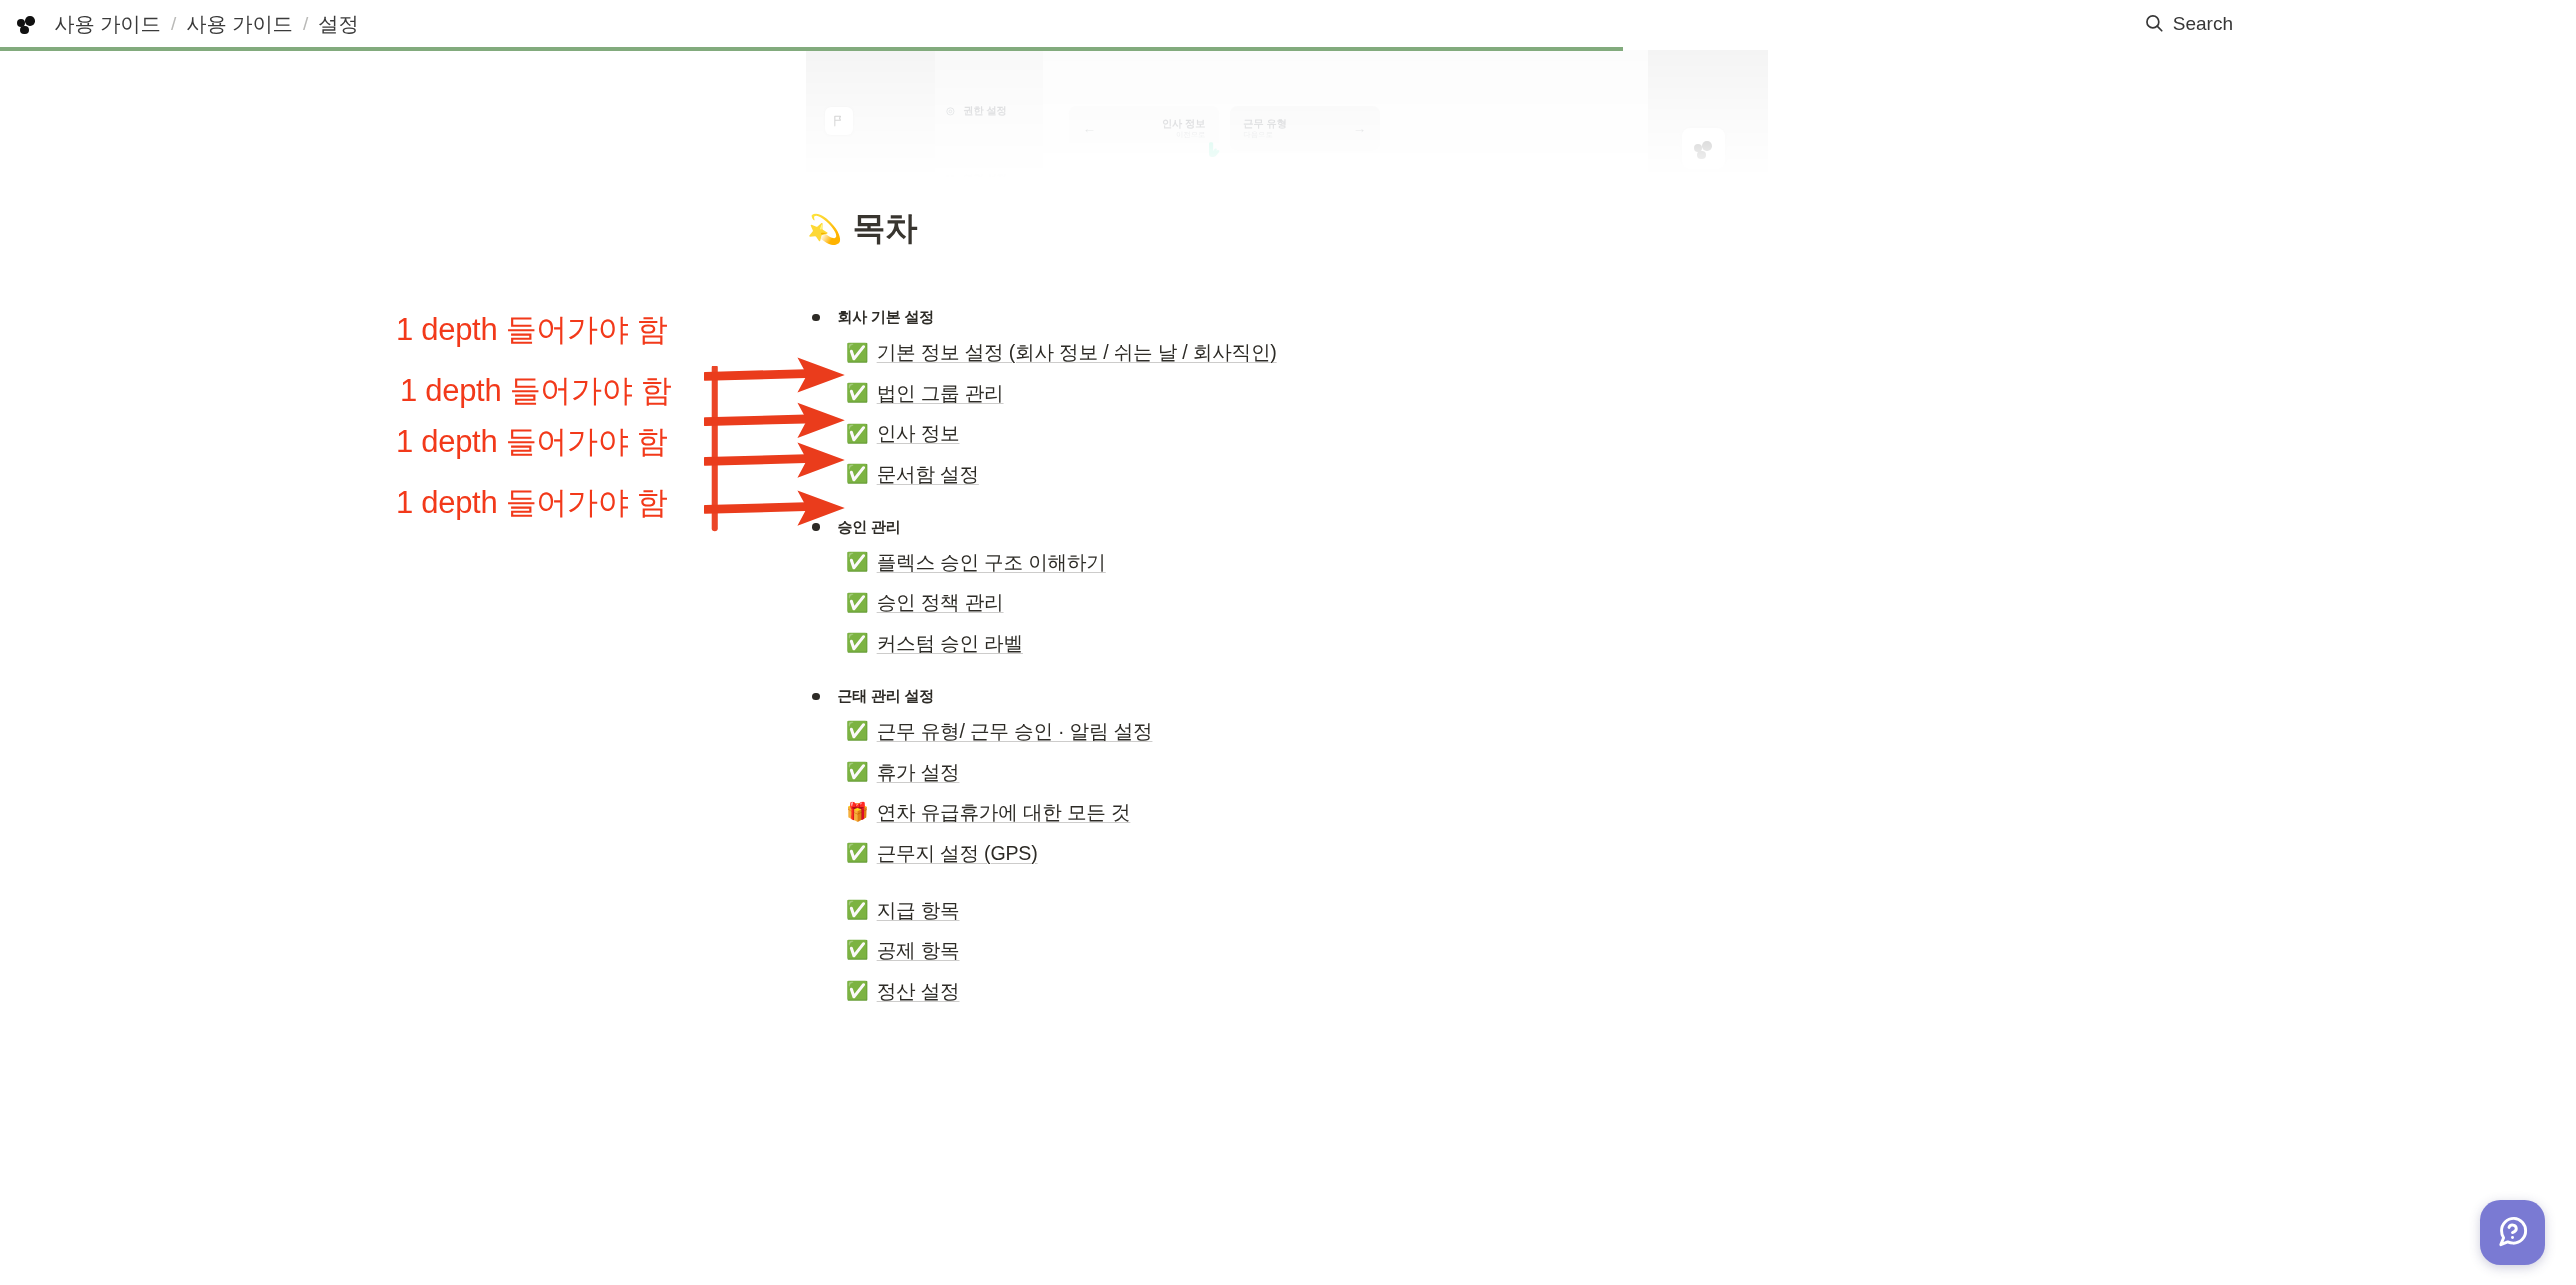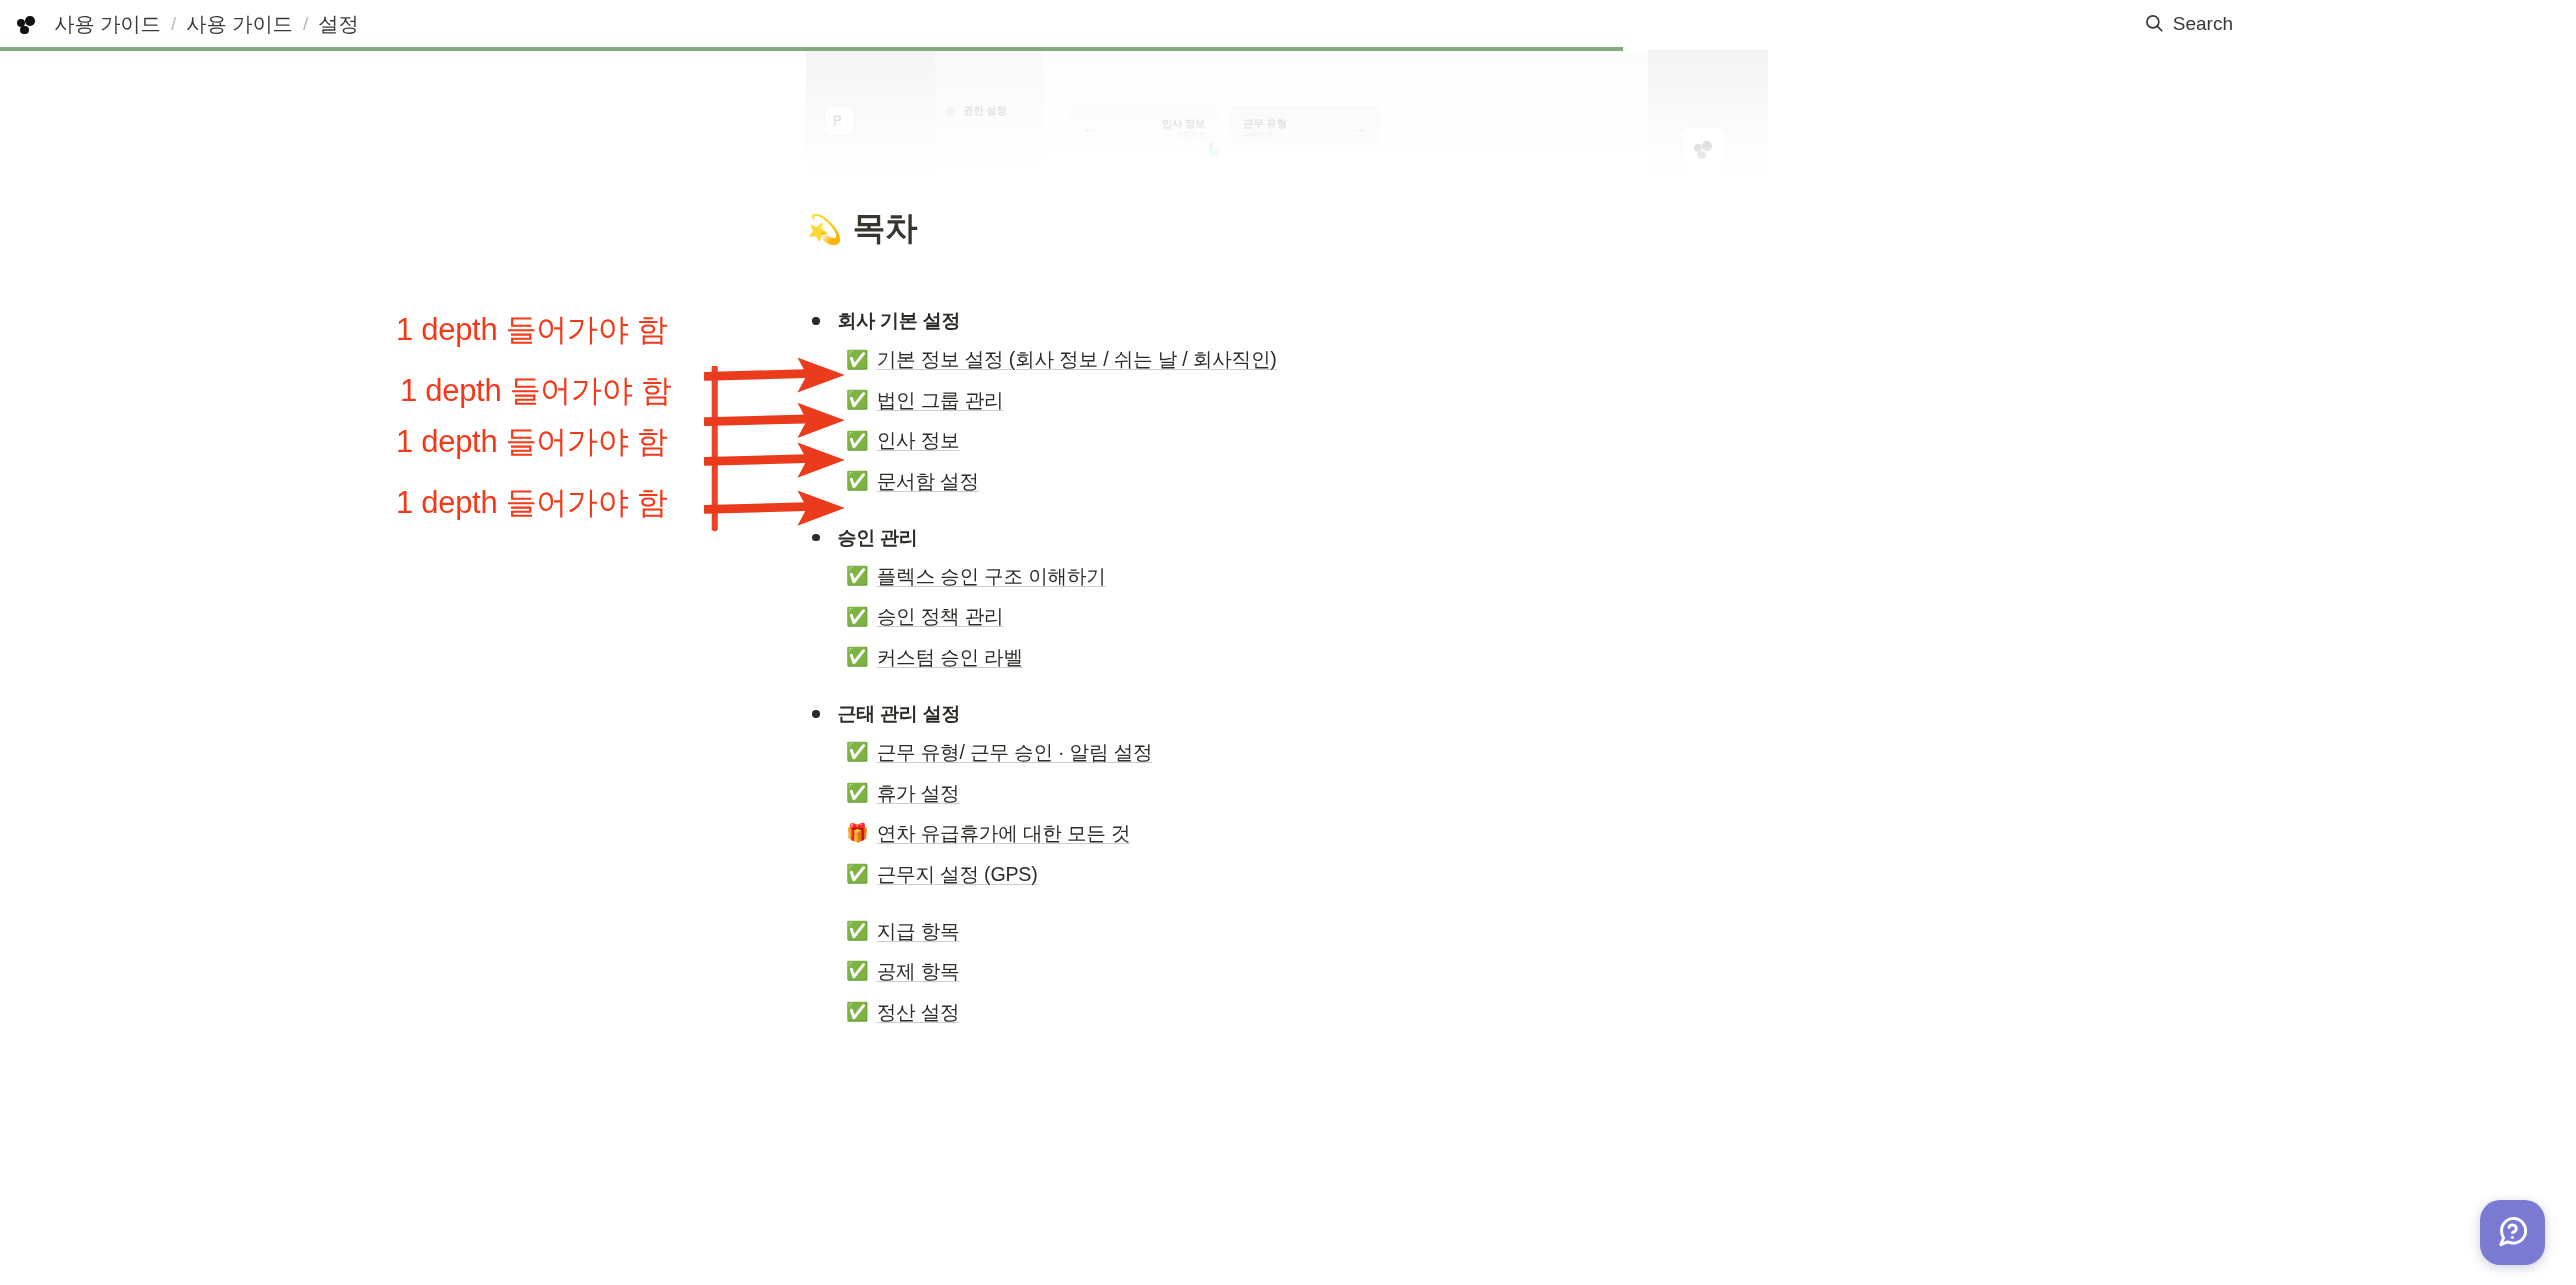--- a/index.html
+++ b/index.html
@@ -163,21 +163,21 @@
   }
   .toc-title .emoji { font-size: 28.4px; line-height: 1; }
 
   .toc {
     position: absolute; left: 807px; top: 308px;
     width: 1151px;
   }
   .toc-group { margin-bottom: 30px; }
   .toc-heading {
     display: flex; align-items: center; gap: 17.6px;
-    font-size: 19px; font-weight: 700; color: #2d2b26;
+    font-size: 15px; font-weight: 700; color: #2d2b26;
     margin-bottom: 12.2px; letter-spacing: -0.2px;
   }
   .toc-heading .bullet {
     width: 7.4px; height: 7.4px; border-radius: 50%;
     background: #2d2b26; flex: none; margin-left: 5.4px;
   }
   .toc-item {
     display: flex; align-items: center; gap: 8.1px;
     margin-left: 39px; margin-bottom: 13.5px;
     font-size: 19.6px; color: #2d2b26;

